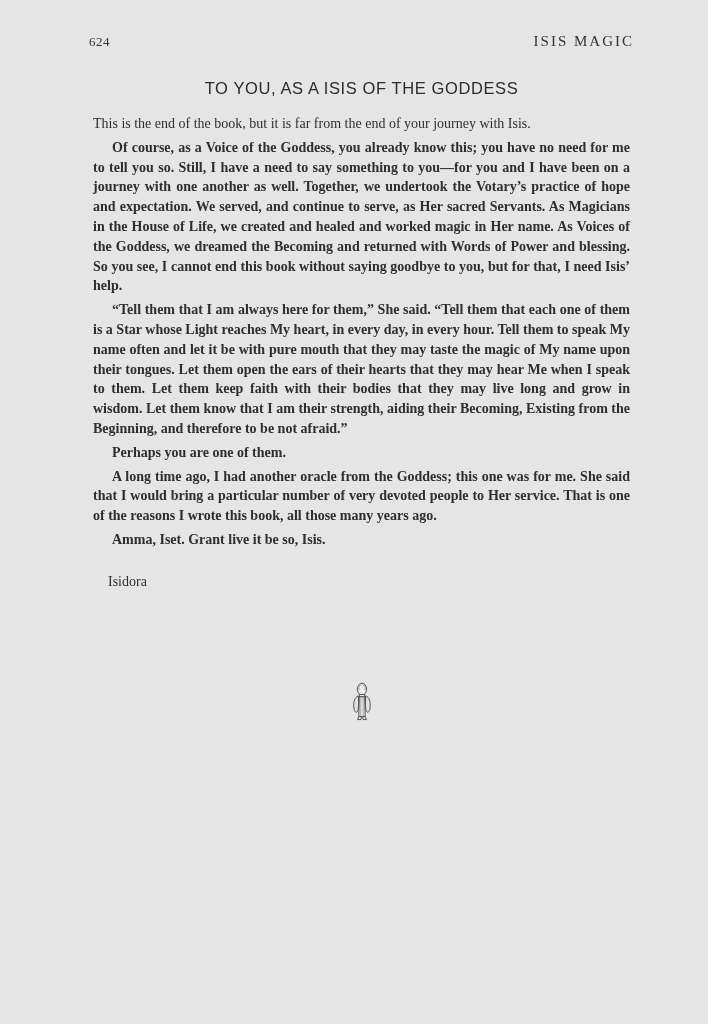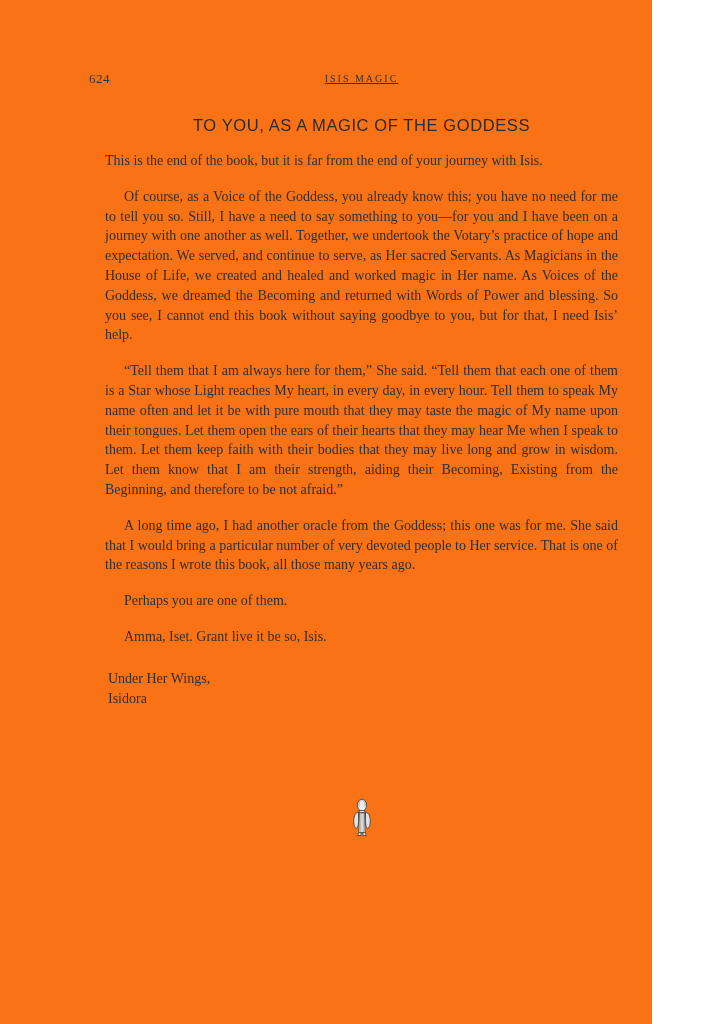--- a/index.html
+++ b/index.html
@@ -2,27 +2,27 @@
 <html><head>
 <meta charset="utf-8">
 <style>
   html, body {
     margin: 0;
     padding: 0;
     background: #ffffff;
   }
   .page {
     position: relative;
-    width: 652px;
+    width: 708px;
     height: 1024px;
-    background: #f97316;
+    background: #e5e5e5;
     font-family: "Liberation Serif", serif;
     color: #2e2e2e;
     box-sizing: border-box;
-    padding-top: 71px;
+    padding-top: 34px;
     overflow: hidden;
   }
   .content {
     margin-left: 89px;
     width: 545px;
   }
   .running-header {
     position: relative;
     height: 15px;
     font-size: 13px;
@@ -30,47 +30,47 @@
     color: #333333;
   }
   .page-number {
     position: absolute;
     left: 0;
     top: 0;
     letter-spacing: 0.5px;
   }
   .running-title {
     display: block;
-    text-align: center;
+    text-align: right;
     letter-spacing: 2px;
     font-variant: small-caps;
     text-transform: uppercase;
-    font-size: 10px;
-    text-decoration: underline;
+    font-size: 15px;
   }
   .chapter-title {
     margin: 30px 0 0 0;
     text-align: center;
     font-family: "Liberation Sans", sans-serif;
     font-weight: 400;
     font-size: 16.5px;
     letter-spacing: 0.6px;
     color: #2b2b2b;
   }
   .body-text {
     margin-top: 16px;
     font-size: 14px;
     line-height: 19.8px;
     text-align: justify;
   }
   .body-text p {
-    margin: 16px;
+    margin: 4px;
   }
   .body-text p.indent {
     text-indent: 19px;
+    font-weight: bold;
   }
   .signature {
     margin-top: 22px;
     padding-left: 19px;
     font-size: 14px;
     line-height: 19.8px;
   }
   .glyph-row {
     margin-top: 90px;
     text-align: center;
@@ -84,33 +84,32 @@
 
 <div class="page">
 
   <div class="content">
 
     <div class="running-header">
       <span class="page-number">624</span>
       <span class="running-title">ISIS MAGIC</span>
     </div>
 
-    <h1 class="chapter-title">TO YOU, AS A MAGIC OF THE GODDESS</h1>
+    <h1 class="chapter-title">TO YOU, AS A ISIS OF THE GODDESS</h1>
 
     <div class="body-text">
       <p>This is the end of the book, but it is far from the end of your journey with Isis.</p>
       <p class="indent">Of course, as a Voice of the Goddess, you already know this; you have no need for me to tell you so. Still, I have a need to say something to you—for you and I have been on a journey with one another as well. Together, we undertook the Votary’s practice of hope and expectation. We served, and continue to serve, as Her sacred Servants. As Magicians in the House of Life, we created and healed and worked magic in Her name. As Voices of the Goddess, we dreamed the Becoming and returned with Words of Power and blessing. So you see, I cannot end this book without saying goodbye to you, but for that, I need Isis’ help.</p>
       <p class="indent">“Tell them that I am always here for them,” She said. “Tell them that each one of them is a Star whose Light reaches My heart, in every day, in every hour. Tell them to speak My name often and let it be with pure mouth that they may taste the magic of My name upon their tongues. Let them open the ears of their hearts that they may hear Me when I speak to them. Let them keep faith with their bodies that they may live long and grow in wisdom. Let them know that I am their strength, aiding their Becoming, Existing from the Beginning, and therefore to be not afraid.”</p>
+      <p class="indent">Perhaps you are one of them.</p>
       <p class="indent">A long time ago, I had another oracle from the Goddess; this one was for me. She said that I would bring a particular number of very devoted people to Her service. That is one of the reasons I wrote this book, all those many years ago.</p>
-      <p class="indent">Perhaps you are one of them.</p>
       <p class="indent">Amma, Iset. Grant live it be so, Isis.</p>
     </div>
 
     <div class="signature">
-      <div>Under Her Wings,</div>
       <div>Isidora</div>
     </div>
 
     <div class="glyph-row">
       
       <span>
         <svg width="26" height="40" viewBox="0 0 26 40" aria-hidden="true">
           <g stroke="#444444" stroke-width="0.9" fill="#e2e2e2">
 
             <ellipse cx="13" cy="7.2" rx="4.6" ry="6" fill="#ececec"></ellipse>

